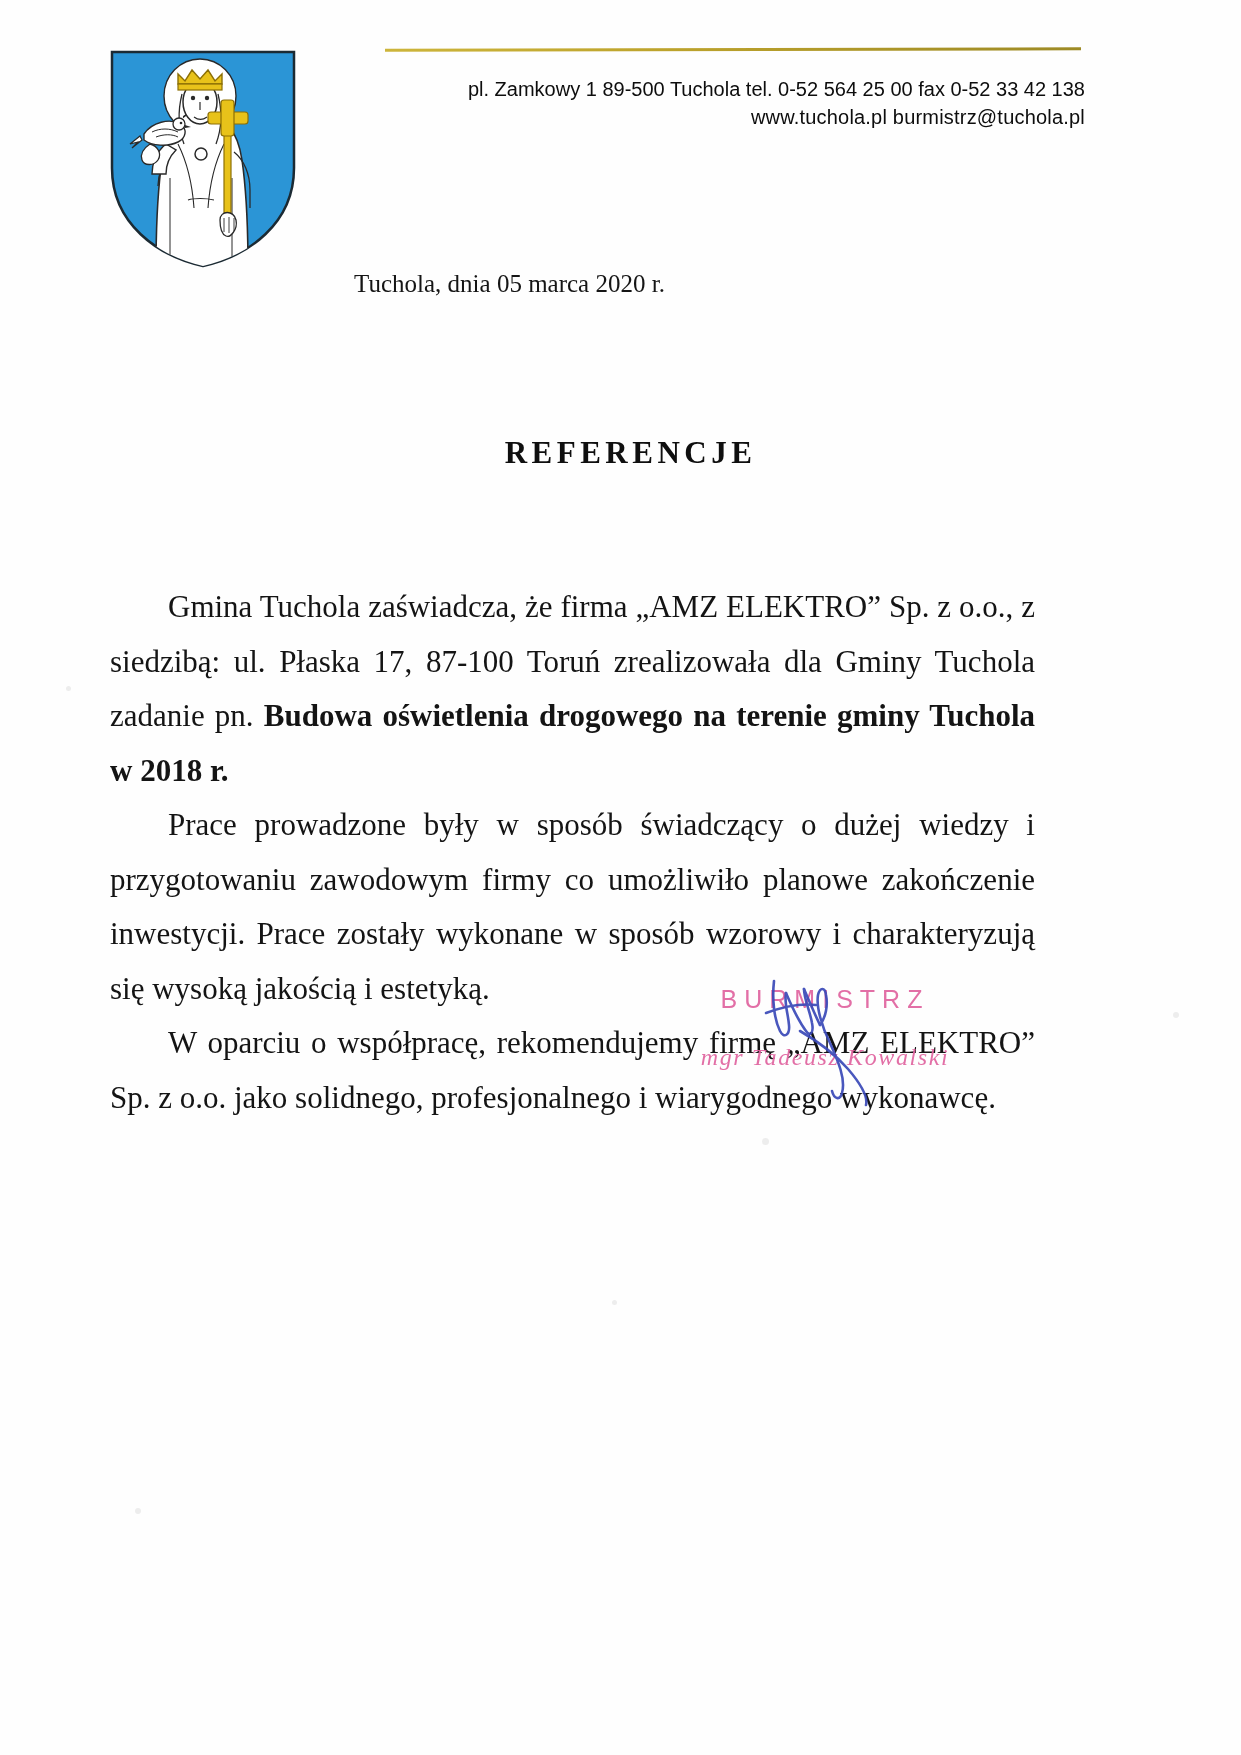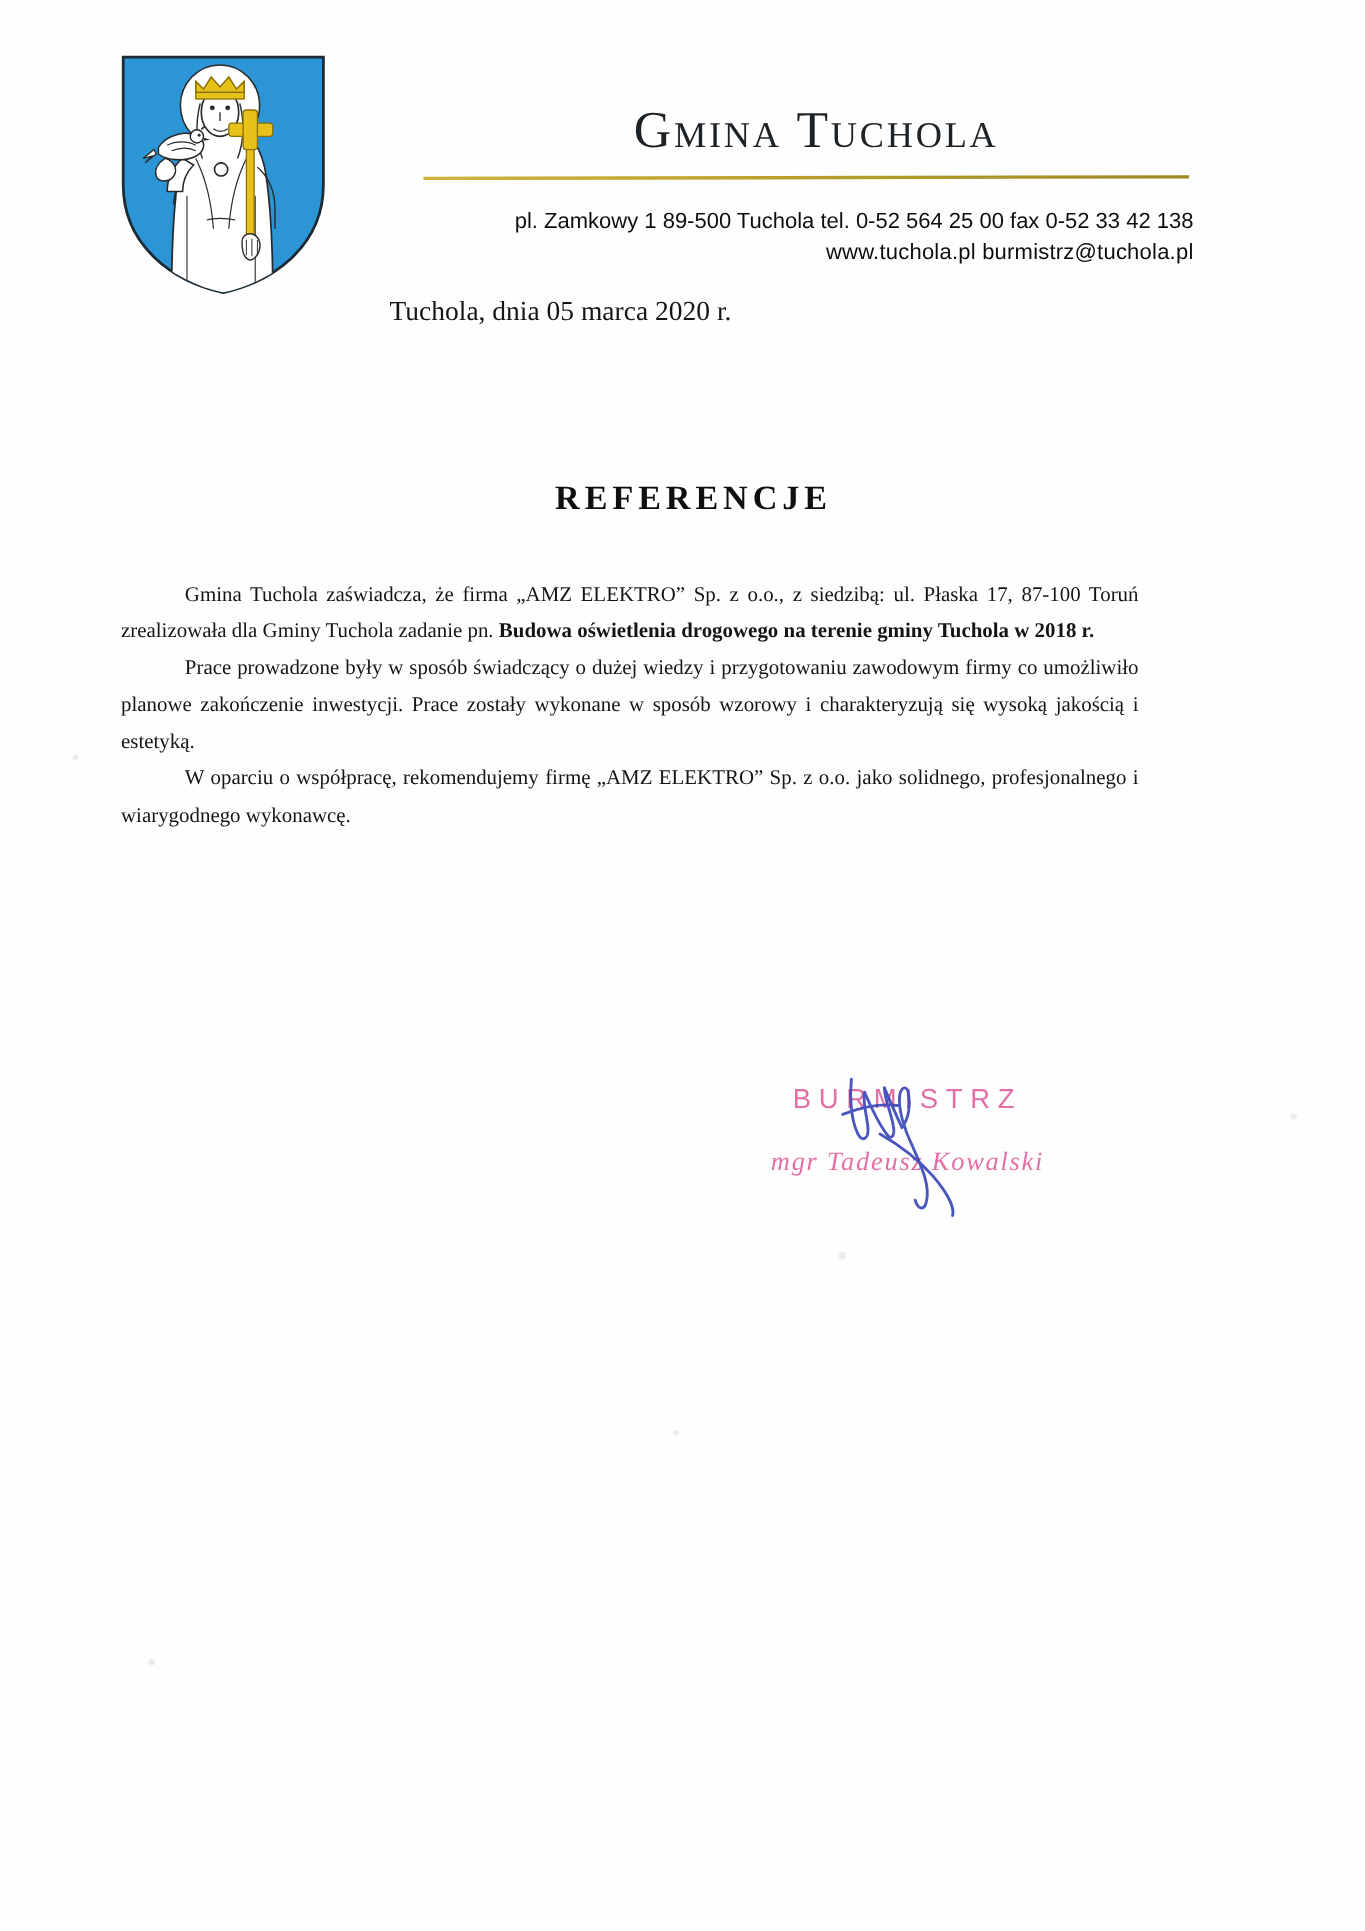--- a/index.html
+++ b/index.html
@@ -95,24 +95,24 @@
     font-weight: bold;
     letter-spacing: 4.5px;
     color: #0f0f0f;
     font-family: "Liberation Serif", serif;
     padding-left: 20px;
     box-sizing: border-box;
   }
 
   .body-text {
     position: absolute;
-    top: 524px;
+    top: 580px;
     left: 110px;
     width: 925px;
-    font-size: 19px;
+    font-size: 31px;
     line-height: 1.76;
     text-align: justify;
     color: #141414;
     font-family: "Liberation Serif", serif;
   }
   .body-text p {
     margin: 0 0 0 0;
     text-indent: 58px;
   }
   .body-text p.noindent { text-indent: 0; }
@@ -221,21 +221,20 @@
           <path d="M48 89 C56 86 64 86 70 89" fill="none" stroke="#2a2a2a" stroke-width="1"></path>
           <circle cx="71" cy="76" r="6" fill="#ffffff" stroke="#2a2a2a" stroke-width="1.3"></circle>
           <circle cx="73" cy="75" r="1.3" fill="#2a2a2a"></circle>
           <path d="M77 77 L83 79 L77 80 Z" fill="#2a2a2a"></path>
           <path d="M34 92 L24 100 L30 94 L22 96 L32 88 Z" fill="#ffffff" stroke="#2a2a2a" stroke-width="1.2"></path>
         </g>
       </svg>
     </div>
 
     <div class="header-right">
-      <div class="org-title">Gmina Tuchola</div>
       <div class="gold-rule"></div>
       <div class="contact">
         <div class="ln1">pl. Zamkowy 1  89-500 Tuchola  tel. 0-52 564 25 00   fax 0-52 33 42 138</div>
         <div class="ln2">www.tuchola.pl   burmistrz@tuchola.pl</div>
       </div>
     </div>
   </div>
 
   <div class="datestamp">Tuchola, dnia 05 marca 2020 r.</div>
 

